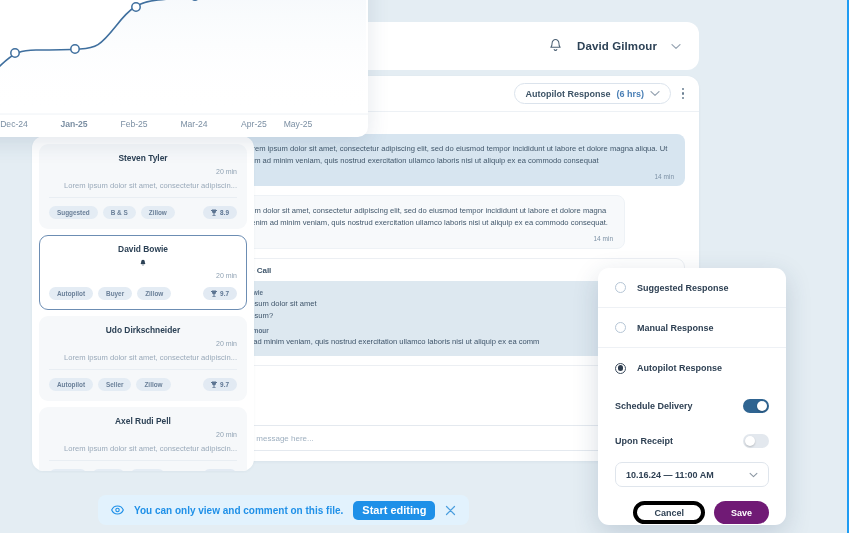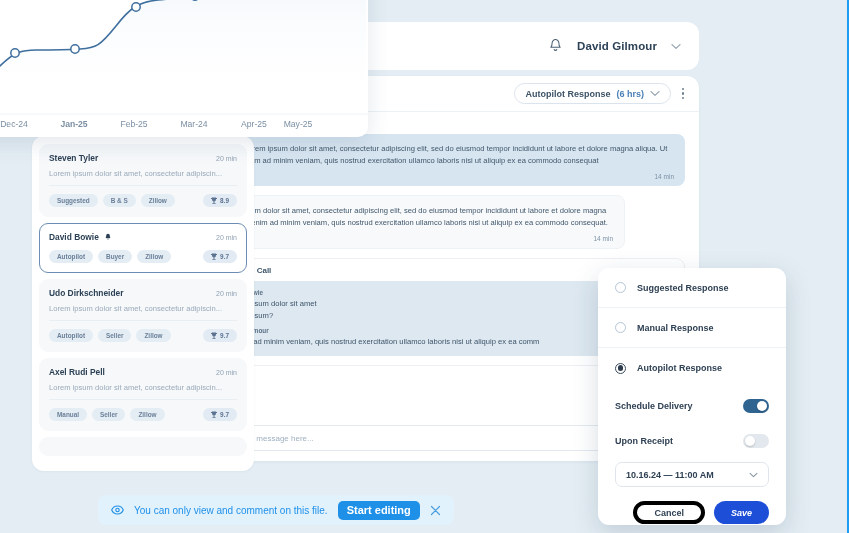--- a/index.html
+++ b/index.html
@@ -152,32 +152,32 @@
     border: 1px solid transparent;
     border-radius: 9px;
     background: #f6f8fa;
     padding: 8px 9px 9px 9px;
     margin-bottom: 6px;
   }
   .lcard.active {
     background: #ffffff;
     border-color: #6c8db3;
   }
-  .lrow1 { display: flex; align-items: center; gap: 5px; }
+  .lrow1 { display: flex; align-items: center; gap: 5px; flex-direction: column; }
   .lname { font-size: 8.4px; font-weight: bold; color: #2c4155; }
   .lbell { width: 8px; height: 8px; display: block; }
   .ltime { margin-left: auto; font-size: 7px; color: #91a3b4; }
   .lrow2 {
     display: flex; align-items: center; gap: 6px;
     margin-top: 6px; padding-bottom: 7px;
     border-bottom: 1px solid #e9eef3;
   }
   .lprev {
     font-size: 7.6px; color: #9aaaba;
-    white-space: nowrap; overflow: hidden; text-overflow: ellipsis; flex: 1 1 auto;
+    white-space: nowrap; overflow: hidden; text-overflow: ellipsis; flex: 1 1 auto; text-align: right;
   }
   .unread {
     flex: none;
     min-width: 17px; height: 12px;
     border-radius: 7px;
     background: #23405e;
     color: #fff; font-size: 7px; font-weight: bold;
     display: flex; align-items: center; justify-content: center;
     padding: 0 5px;
   }
@@ -287,35 +287,35 @@
     padding: 14px 17px 0 17px;
   }
   .btn {
     height: 23px; border-radius: 12px;
     font-size: 9px; font-weight: bold;
     display: inline-flex; align-items: center; justify-content: center;
     padding: 0 17px;
     cursor: pointer;
   }
   .btn.ghost { border: 4px solid #000000; background: #fff; color: #2f4154; }
-  .btn.primary { background: #1d4ed8; color: #ffffff; border: 0; font-style: italic; }
+  .btn.primary { background: #701a75; color: #ffffff; border: 0; }
 
   
   .banner {
     position: absolute;
     left: 98px; bottom: 8px;
     height: 30px;
     background: #e2f2fd;
     border-radius: 8px;
     display: flex; align-items: center;
     gap: 10px;
     padding: 0 13px;
   }
   .eye { width: 13px; height: 10px; display: block; }
-  .banner-text { font-size: 10px; font-weight: normal; color: #1f90e8; }
+  .banner-text { font-size: 10px; font-weight: bold; color: #1f90e8; }
   .banner-btn {
     background: #1e90e8; color: #fff;
     font-size: 11px; font-weight: bold;
     border-radius: 5px; border: 0;
     height: 19px; padding: 0 9px;
     display: inline-flex; align-items: center;
     cursor: pointer;
     font-family: inherit;
   }
   .x-ic { width: 11px; height: 11px; display: block; }

